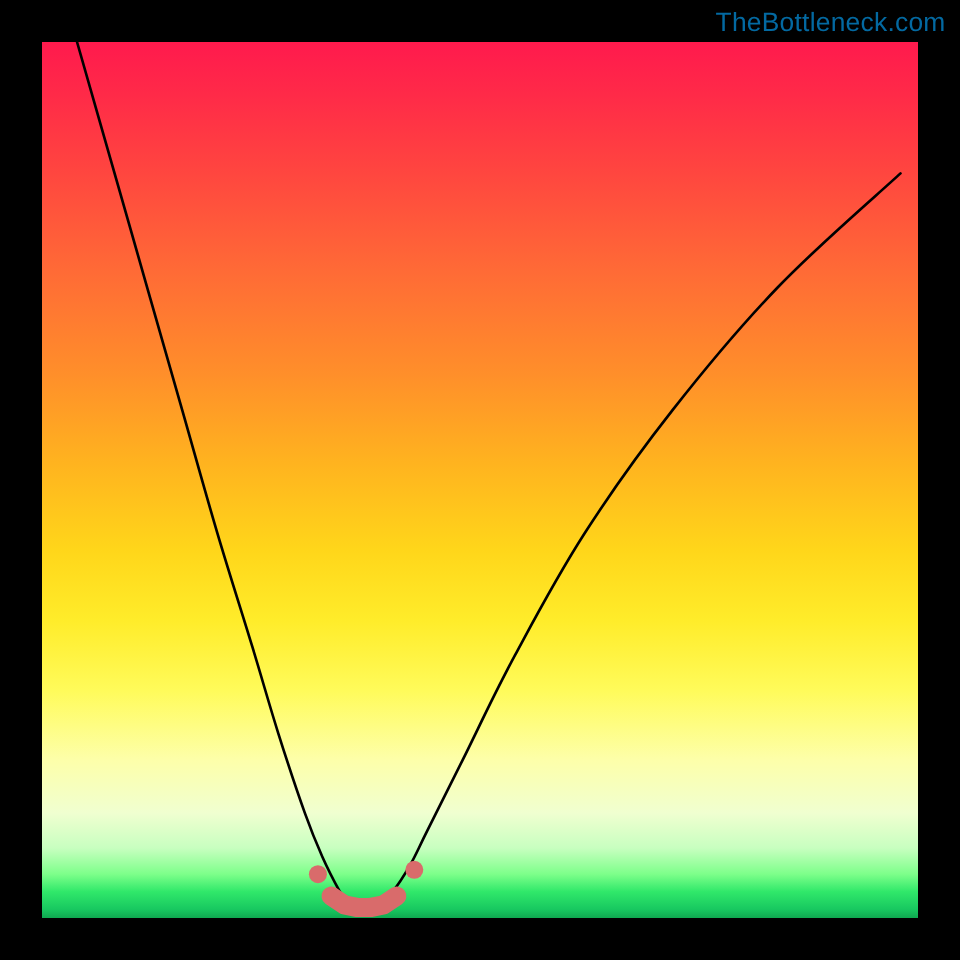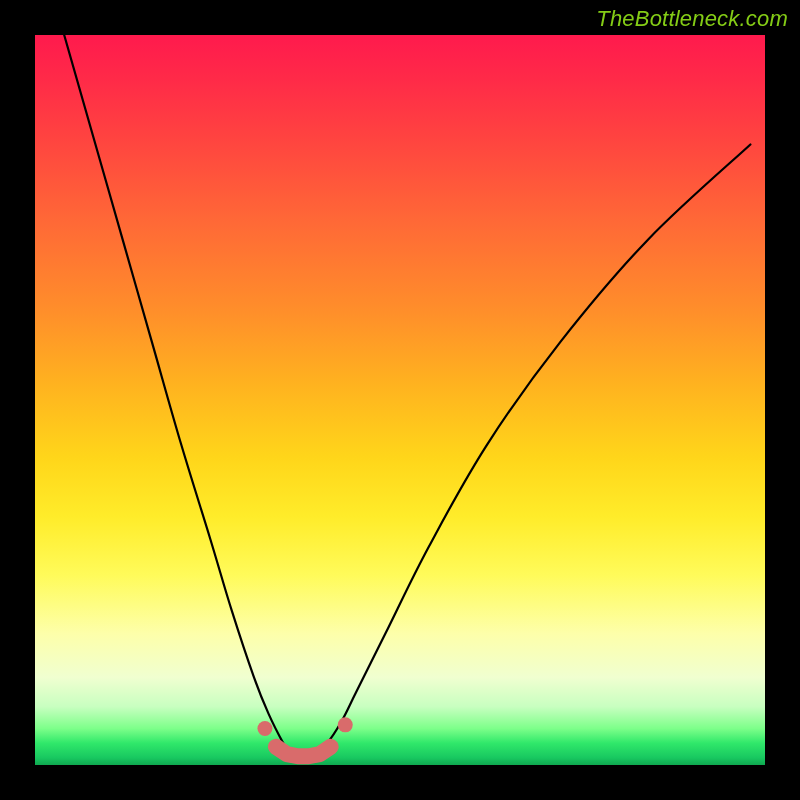--- a/index.html
+++ b/index.html
@@ -41,26 +41,25 @@
       #7dff8a 95%,
       #30e86a 97%,
       #18c860 99%,
       #0fa850 100%
     );
   }
   .watermark {
     position: absolute;
     top: 6px;
     right: 12px;
-    color: #84cc16;
+    color: #0369a1;
     font-size: 22px;
     font-weight: 500;
     letter-spacing: 0.2px;
     user-select: none;
-    font-style: italic;
   }
   svg.curves {
     position: absolute;
     top: 0;
     left: 0;
     width: 730px;
     height: 730px;
     overflow: visible;
   }
 </style>

